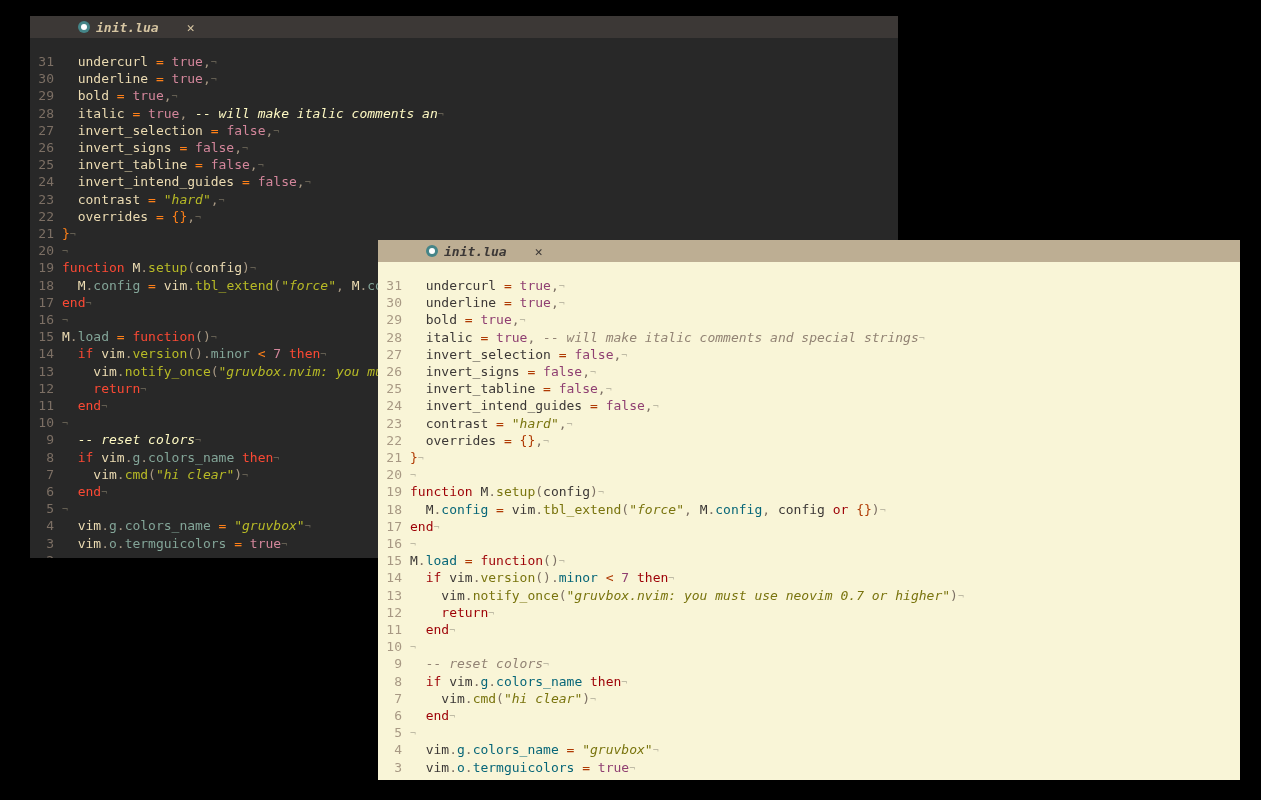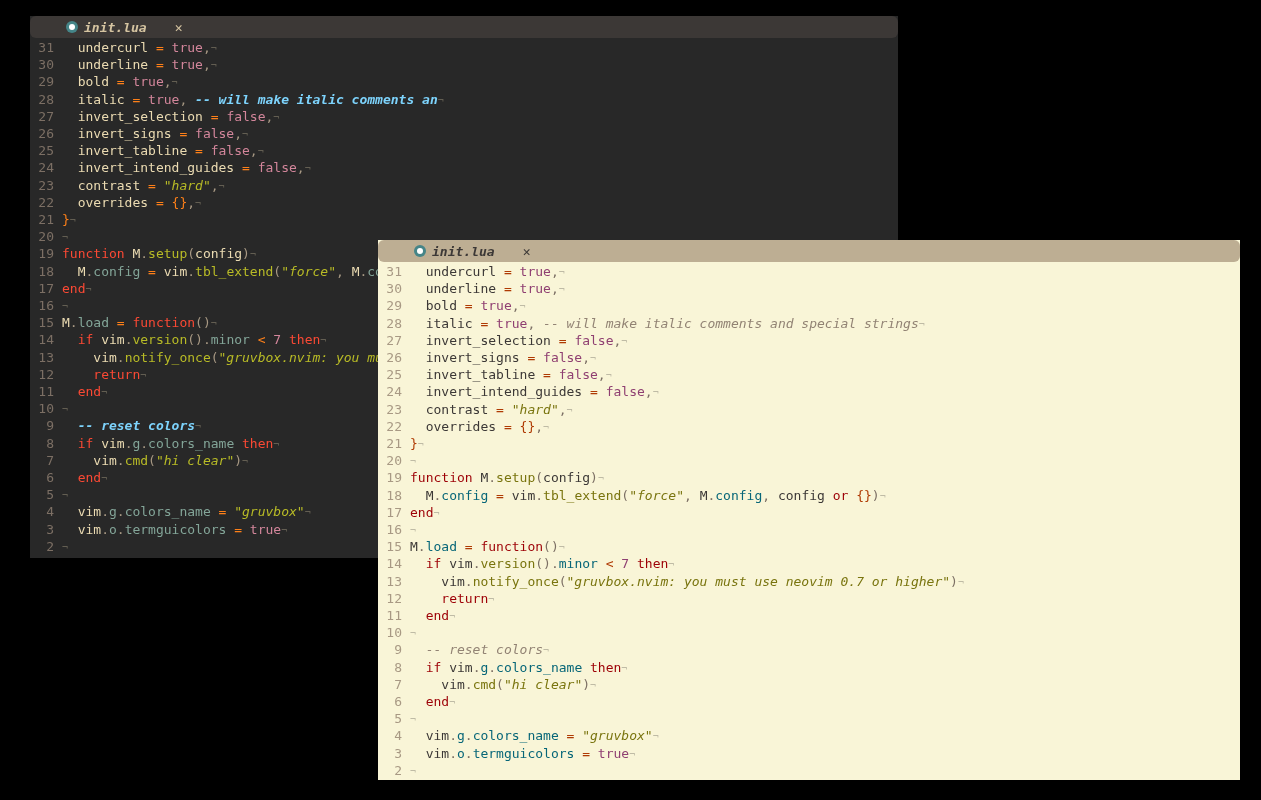--- a/index.html
+++ b/index.html
@@ -28,24 +28,23 @@
     left: 378px;
     top: 240px;
     width: 862px;
     height: 540px;
     background: #f9f5d7;
   }
   .tabbar {
     display: flex;
     align-items: center;
     height: 22px;
-    padding-left: 36px;
+    padding-left: 48px;
     font-style: italic;
     font-weight: bold;
-    border-radius: 6px;
   }
   .editor-dark .tabbar { background: #3c3836; color: #d5c4a1; }
   .editor-light .tabbar { background: #bdae93; color: #3c3836; }
   .tab-icon {
     width: 12px; height: 12px;
     border-radius: 50%;
     background: #458588;
     margin-right: 6px;
     position: relative;
   }
@@ -59,21 +58,21 @@
   }
   .close-icon {
     margin-left: 28px;
     font-style: normal;
     font-weight: bold;
   }
   .code-area {
     flex: 1;
     overflow: hidden;
     line-height: 16.2px;
-    padding-top: 2px;
+    padding-top: 16px;
   }
   .line {
     display: flex;
     white-space: pre;
   }
   .gutter {
     width: 32px;
     text-align: right;
     padding-right: 8px;
     flex-shrink: 0;
@@ -87,21 +86,21 @@
   .editor-dark { color: #ebdbb2; }
   .editor-dark .kw { color: #fb4934; }
   .editor-dark .id { color: #ebdbb2; }
   .editor-dark .fn { color: #b8bb26; }
   .editor-dark .prop { color: #83a598; }
   .editor-dark .bool { color: #d3869b; }
   .editor-dark .str { color: #b8bb26; font-style: italic; }
   .editor-dark .num { color: #d3869b; }
   .editor-dark .op { color: #fe8019; }
   .editor-dark .punc { color: #a89984; }
-  .editor-dark .cmt { color: #7dd3fc; font-style: italic; font-weight: bold; }
+  .editor-dark .cmt { color: #fef9c3; font-style: italic; }
   .editor-dark .paren { color: #a89984; }
   .editor-dark .brace { color: #fe8019; }
 
   
   .editor-light { color: #3c3836; }
   .editor-light .kw { color: #9d0006; }
   .editor-light .id { color: #3c3836; }
   .editor-light .fn { color: #79740e; }
   .editor-light .prop { color: #076678; }
   .editor-light .bool { color: #8f3f71; }

